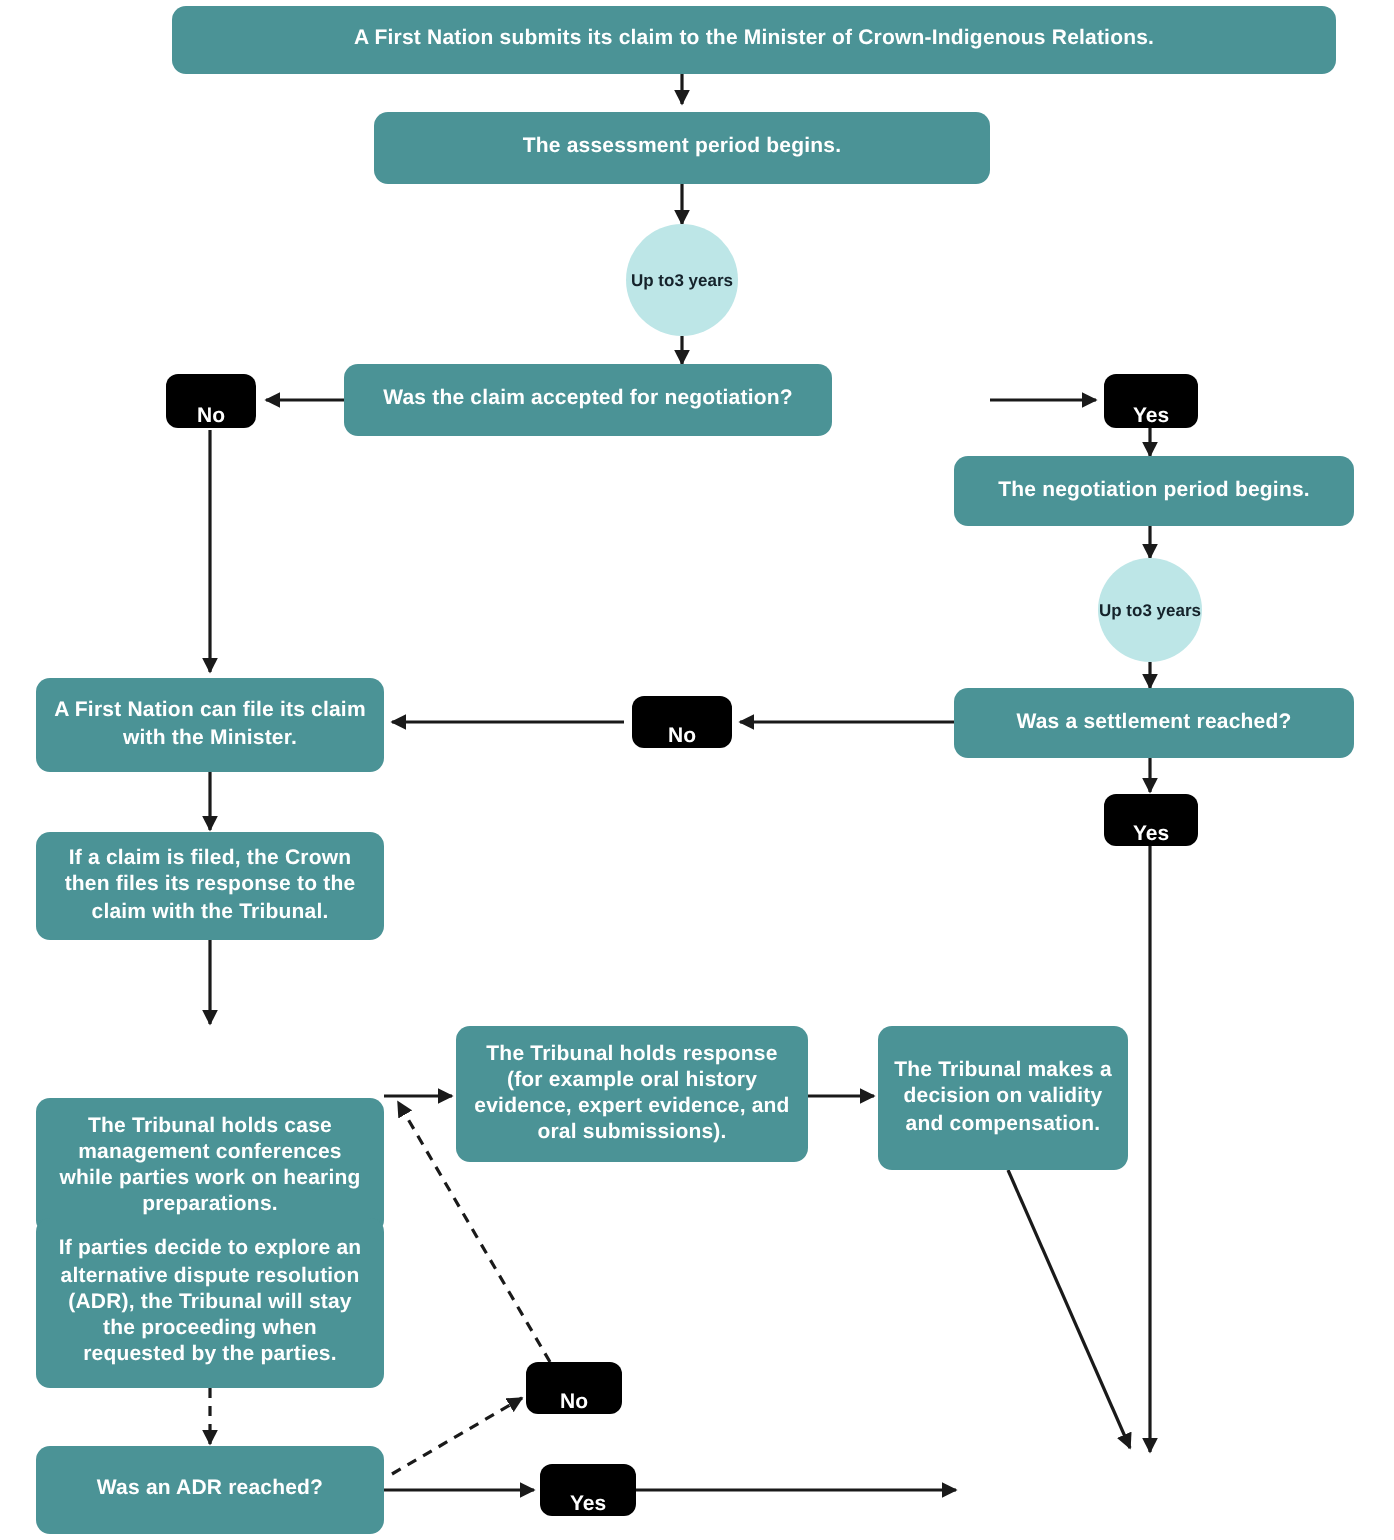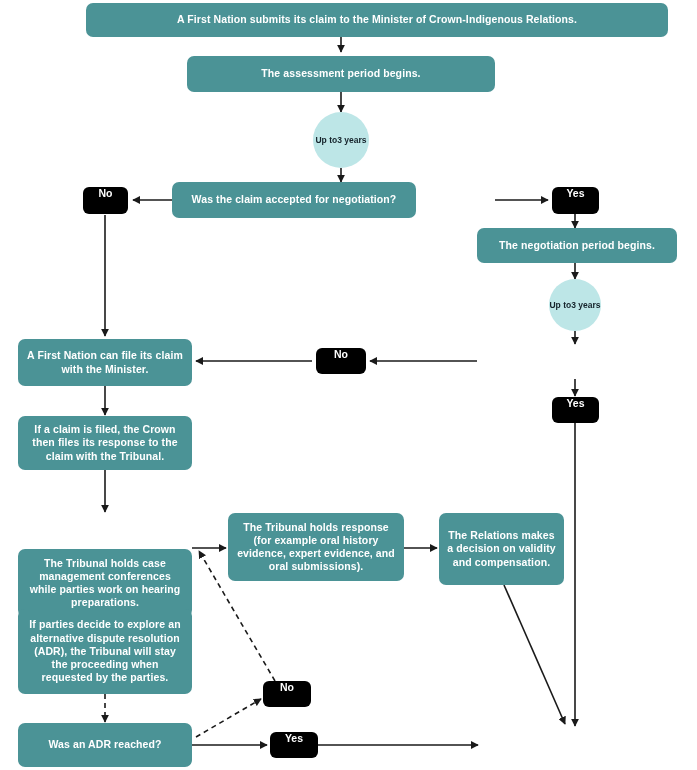--- a/index.html
+++ b/index.html
@@ -42,21 +42,21 @@
     letter-spacing: 0.1px;
     z-index: 3;
   }
   .badge {
     position: absolute;
     box-sizing: border-box;
     background: #000000;
     border-radius: 6px;
     color: #ffffff;
     display: flex;
-    align-items: flex-start;
+    align-items: flex-end;
     justify-content: center;
     text-align: center;
     font-size: 10.5px;
     font-weight: bold;
     z-index: 4;
   }
   .timer {
     position: absolute;
     box-sizing: border-box;
     background: #bde6e7;
@@ -166,20 +166,23 @@
 
   <div class="node" style="left:477px; top:228px; width:200px; height:35px;">
     <span>The negotiation period begins.</span>
   </div>
 
   <div class="timer" style="left:549px; top:279px; width:52px; height:52px;">
     <span>Up to</span>
     <span>3 years</span>
   </div>
 
+  <div class="node" style="left:477px; top:344px; width:200px; height:35px;">
+    <span>Was a settlement reached?</span>
+  </div>
 
   <div class="badge" style="left:316px; top:348px; width:50px; height:26px;">
     <span>No</span>
   </div>
 
   <div class="badge" style="left:552px; top:397px; width:47px; height:26px;">
     <span>Yes</span>
   </div>
 
   <div class="node" style="left:18px; top:339px; width:174px; height:47px;">
@@ -192,21 +195,21 @@
 
   <div class="node" style="left:18px; top:513px; width:174px; height:68px;margin-top:36px;">
     <span>The Tribunal holds case management conferences while parties work on hearing preparations.</span>
   </div>
 
   <div class="node" style="left:228px; top:513px; width:176px; height:68px;">
     <span>The Tribunal holds response (for example oral history evidence, expert evidence, and oral submissions).</span>
   </div>
 
   <div class="node" style="left:439px; top:513px; width:125px; height:72px;">
-    <span>The Relations makes a decision on validity and compensation.</span>
+    <span>The Tribunal makes a decision on validity and compensation.</span>
   </div>
 
   <div class="node" style="left:18px; top:609px; width:174px; height:85px;align-items:center;">
     <span>If parties decide to explore an alternative dispute resolution (ADR), the Tribunal will stay the proceeding when requested by the parties.</span>
   </div>
 
   <div class="badge" style="left:263px; top:681px; width:48px; height:26px;">
     <span>No</span>
   </div>
 

